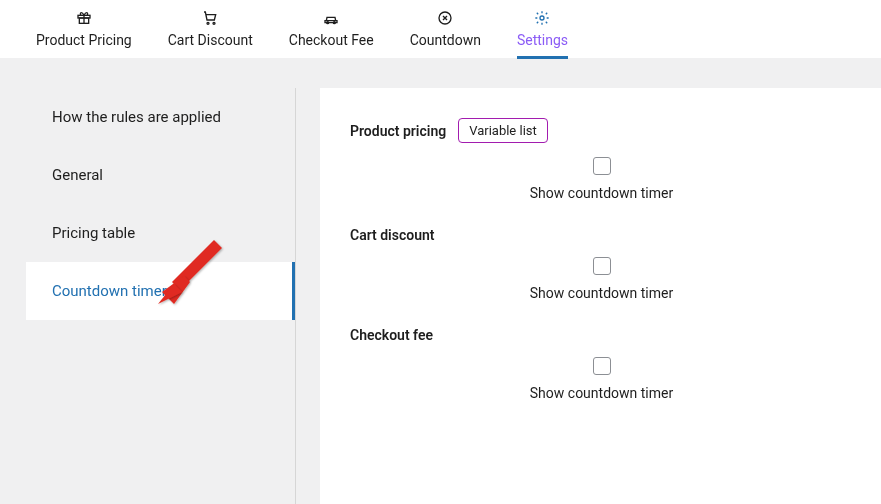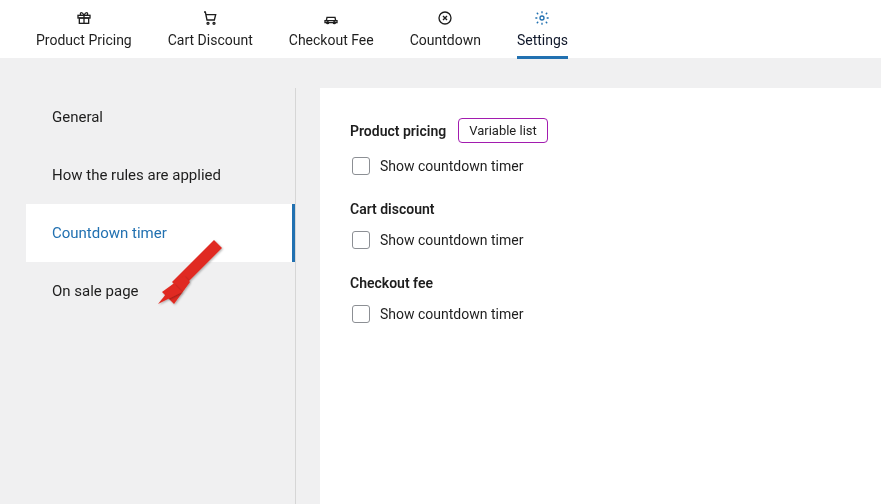--- a/index.html
+++ b/index.html
@@ -33,21 +33,21 @@
     color: #1e1e1e;
   }
   .tab .icon {
     width: 16px;
     height: 16px;
     margin-bottom: 6px;
     display: flex;
     align-items: center;
     justify-content: center;
   }
-  .tab.active { color: #0f172a; text-align: right; }
+  .tab.active { color: #8b5cf6; text-align: right; }
   .tab.active::after {
     content: '';
     position: absolute;
     bottom: -1px;
     left: 18px;
     right: 18px;
     height: 3px;
     background: #2271b1;
   }
   .body {
@@ -97,20 +97,21 @@
     font-size: 13px;
     color: #222;
     background: #fff;
   }
   .checkbox-row {
     display: flex;
     align-items: center;
     gap: 10px;
     margin-bottom: 26px;
     padding-left: 2px;
+    flex-direction: column;
   }
   .chk {
     width: 18px;
     height: 18px;
     border: 1px solid #8c8f94;
     border-radius: 3px;
     background: #fff;
   }
   .arrow {
     position: absolute;
@@ -171,24 +172,24 @@
           <circle cx="12" cy="12" r="3"></circle>
           <path d="M12 2v3M12 19v3M4.2 4.2l2.1 2.1M17.7 17.7l2.1 2.1M2 12h3M19 12h3M4.2 19.8l2.1-2.1M17.7 6.3l2.1-2.1"></path>
         </svg>
     </span>
     <span>Settings</span>
   </div>
 </div>
 
 <div class="body">
   <div class="sidebar">
+    <div class="side-item">How the rules are applied</div>
     <div class="side-item">General</div>
-    <div class="side-item">How the rules are applied</div>
+    <div class="side-item">Pricing table</div>
     <div class="side-item active">Countdown timer</div>
-    <div class="side-item">On sale page</div>
   </div>
 
   <div class="content">
 
     <div class="section-row">
       <span class="section-title">Product pricing</span>
       <span class="pill">Variable list</span>
     </div>
     <div class="checkbox-row">
       <span class="chk"></span>

